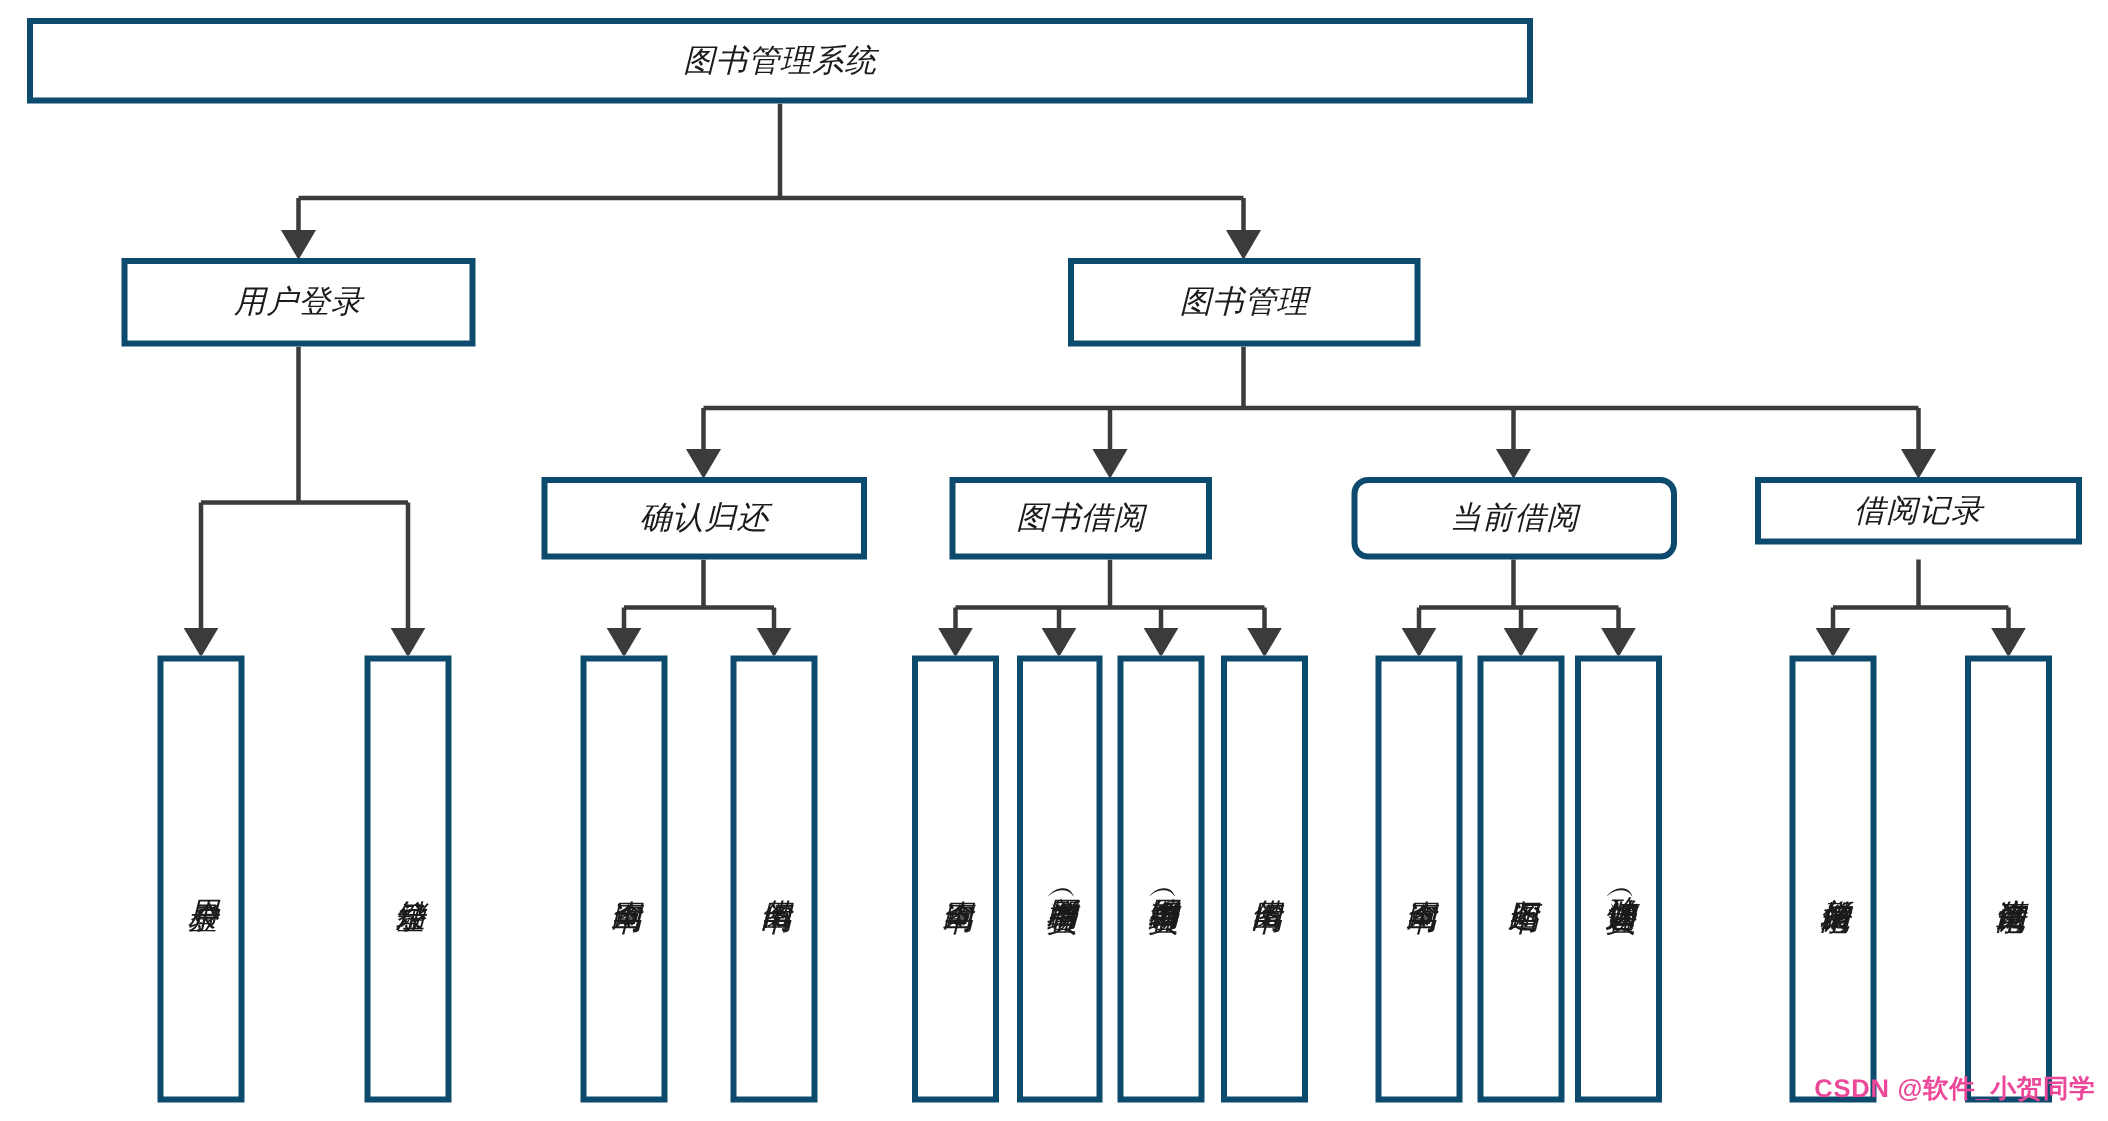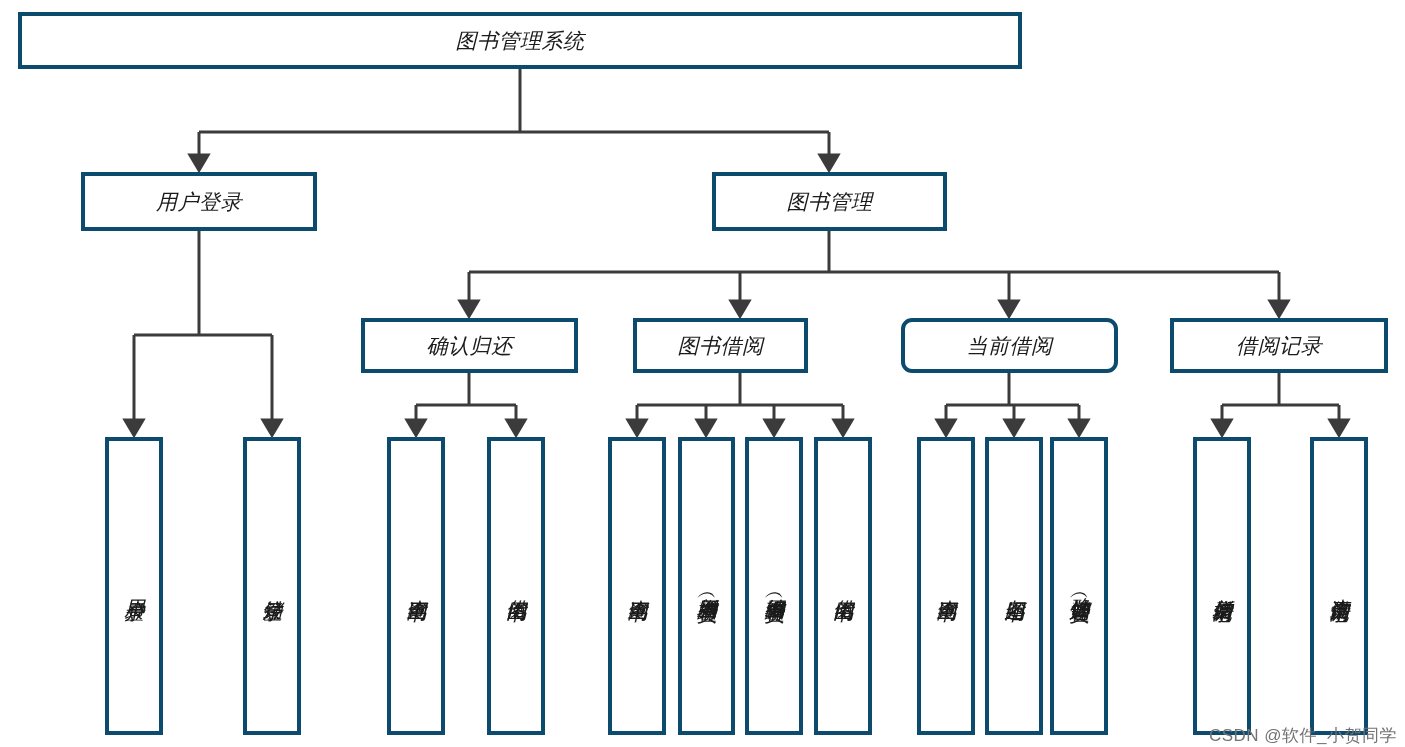--- a/index.html
+++ b/index.html
@@ -57,26 +57,27 @@
     letter-spacing: 1px;
     white-space: nowrap;
     text-align: center;
   }
   .leaf-box .node-label-v {
     font-size: 20px;
   }
   #watermark {
     position: absolute;
     right: 8px;
-    bottom: 0;
+    bottom: 10px;
     font-size: 17px;
-    color: #737373;
+    color: #ec4899;
     letter-spacing: 0.5px;
     white-space: nowrap;
     user-select: none;
+    font-weight: bold;
   }
 </style>
 </head>
 <body>
 
 <div id="diagram-root">
 
   <svg id="tree-svg" viewBox="0 0 1405 747" xmlns="http://www.w3.org/2000/svg">
     <defs>
       <marker id="arrowhead" markerWidth="9" markerHeight="9" refX="3.2" refY="4.5" orient="auto" markerUnits="strokeWidth">
@@ -132,21 +133,21 @@
       </div>
       <div class="node-box level2-box" style="left: 361px; top: 318px; width: 217px; height: 55px;">
         <div class="node-label-h">确认归还</div>
       </div>
       <div class="node-box level2-box" style="left: 633px; top: 318px; width: 175px; height: 55px;">
         <div class="node-label-h">图书借阅</div>
       </div>
       <div class="node-box level2-box" style="left: 901px; top: 318px; width: 217px; height: 55px; border-radius: 11px;">
         <div class="node-label-h">当前借阅</div>
       </div>
-      <div class="node-box level2-box" style="left: 1170px; top: 318px; width: 218px; height: 55px;">
+      <div class="node-box level2-box" style="left: 1170px; top: 318px; width: 218px; height: 45px;">
         <div class="node-label-h">借阅记录</div>
       </div>
       <div class="node-box leaf-box" style="left: 105px; top: 437px; width: 58px; height: 298px;">
         <div class="node-label-v">用户登录</div>
       </div>
       <div class="node-box leaf-box" style="left: 243px; top: 437px; width: 58px; height: 298px;">
         <div class="node-label-v">注销登录</div>
       </div>
       <div class="node-box leaf-box" style="left: 387px; top: 437px; width: 58px; height: 298px;">
         <div class="node-label-v">查询图书</div>

